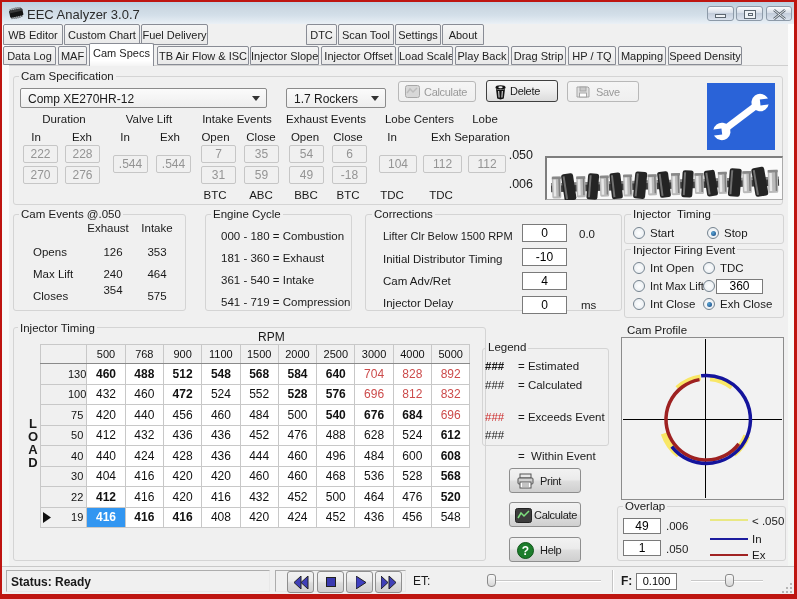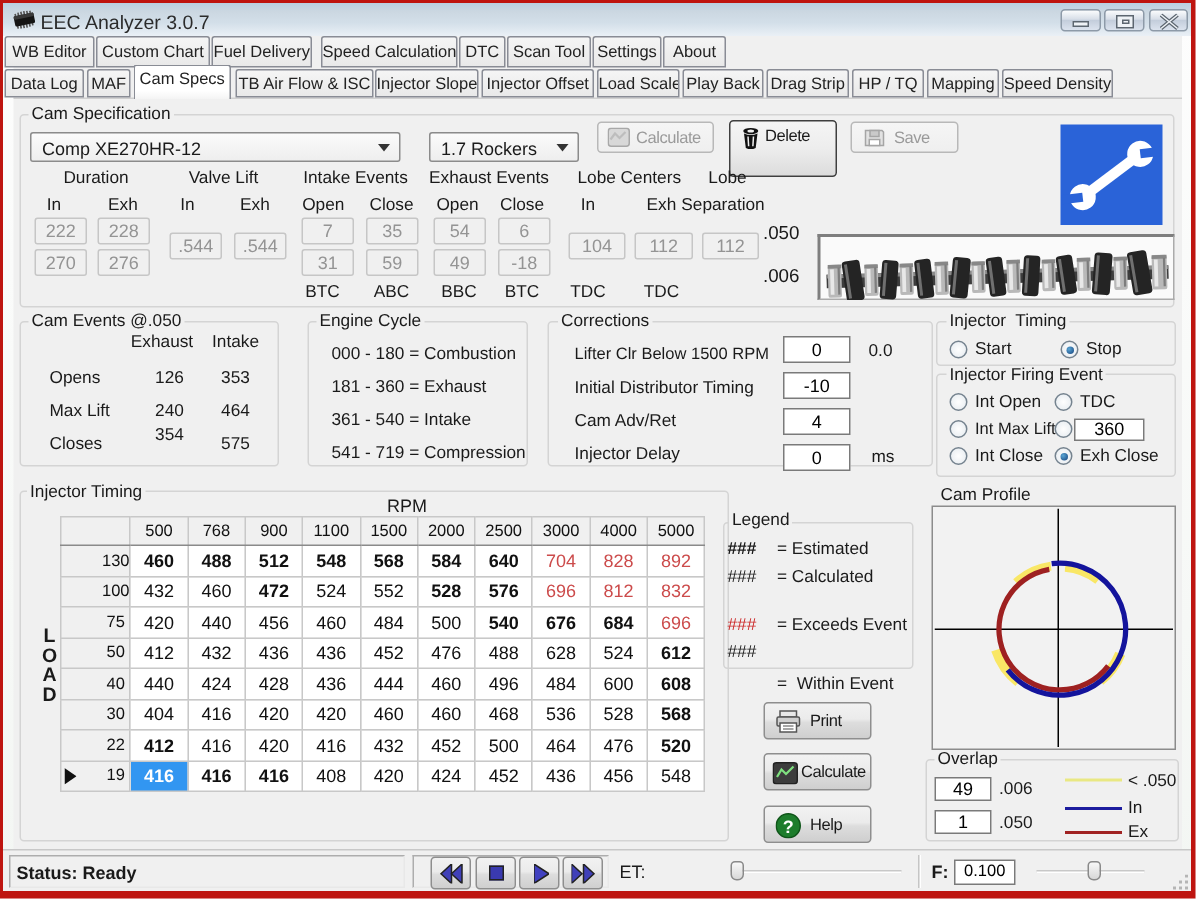--- a/index.html
+++ b/index.html
@@ -113,21 +113,20 @@
         <path d="M1 1 L12 10 M12 1 L1 10" stroke="#eef2f6" stroke-width="1"></path>
       </svg>
     </div>
   </div>
   <div id="content"></div>
   <div style="position:absolute;left:9px;top:65px;width:779px;height:1px;background:#cfcfcf"></div>
 
   <div class="tab" style="left:3px;top:24px;width:60px;height:21px;line-height:20px">WB Editor</div>
   <div class="tab" style="left:64px;top:24px;width:76px;height:21px;line-height:20px">Custom Chart</div>
   <div class="tab" style="left:141px;top:24px;width:67px;height:21px;line-height:20px">Fuel Delivery</div>
-  <div class="tab" style="left:214px;top:24px;width:91px;height:21px;line-height:20px">Speed Calculation</div>
   <div class="tab" style="left:306px;top:24px;width:31px;height:21px;line-height:20px">DTC</div>
   <div class="tab" style="left:338px;top:24px;width:56px;height:21px;line-height:20px">Scan Tool</div>
   <div class="tab" style="left:395px;top:24px;width:46px;height:21px;line-height:20px">Settings</div>
   <div class="tab" style="left:442px;top:24px;width:42px;height:21px;line-height:20px">About</div>
 
   <div class="tab" style="left:3px;top:46px;width:53px;height:19px;line-height:18px">Data Log</div>
   <div class="tab" style="left:58px;top:46px;width:29px;height:19px;line-height:18px">MAF</div>
   <div class="tab active" style="left:89px;top:43px;width:65px;height:23px;line-height:19px">Cam Specs</div>
   <div class="tab" style="left:157px;top:46px;width:92px;height:19px;line-height:18px">TB Air Flow &amp; ISC</div>
   <div class="tab" style="left:250px;top:46px;width:69px;height:19px;line-height:18px">Injector Slope</div>
@@ -151,21 +150,21 @@
       <span class="carr"></span>
   </div>
 
   <div class="btn disabled" style="left:398px;top:81px;width:78px;height:21px">
     <svg style="position:absolute;left:6px;top:3px" width="15" height="13" viewBox="0 0 15 13">
       <rect x="0.5" y="0.5" width="14" height="12" rx="2" fill="#d8d8d8" stroke="#a8a8a8"></rect>
       <polyline points="2,8 5,4 8,7 12,3" fill="none" stroke="#bdbdbd" stroke-width="1.5"></polyline>
     </svg>
     <span style="position:absolute;left:25px;top:4px;font-size:11px">Calculate</span>
   </div>
-  <div class="btn" style="left:486px;top:80px;width:72px;height:38px;border:1px solid #3f3f3f;background:linear-gradient(#f5f5f5,#ededed 50%,#dcdcdc)">
+  <div class="btn" style="left:486px;top:80px;width:72px;height:22px;border:1px solid #3f3f3f;background:linear-gradient(#f5f5f5,#ededed 50%,#dcdcdc)">
     <svg style="position:absolute;left:6px;top:3px" width="15" height="16" viewBox="0 0 15 16">
       <ellipse cx="7.5" cy="3.4" rx="5" ry="2.1" fill="#111"></ellipse>
       <ellipse cx="7.5" cy="3.3" rx="2.2" ry="1" fill="#f0f0f0"></ellipse>
       <path d="M3 5 L4.2 14.6 Q7.5 16.2 10.8 14.6 L12 5 Q7.5 7 3 5 Z" fill="#111"></path>
       <line x1="5.7" y1="7" x2="6.1" y2="13.5" stroke="#f0f0f0" stroke-width="1"></line>
       <line x1="9.3" y1="7" x2="8.9" y2="13.5" stroke="#f0f0f0" stroke-width="1"></line>
     </svg>
     <span style="position:absolute;left:23px;top:4px;font-size:11px">Delete</span>
   </div>
   <div class="btn disabled" style="left:567px;top:81px;width:72px;height:21px">

